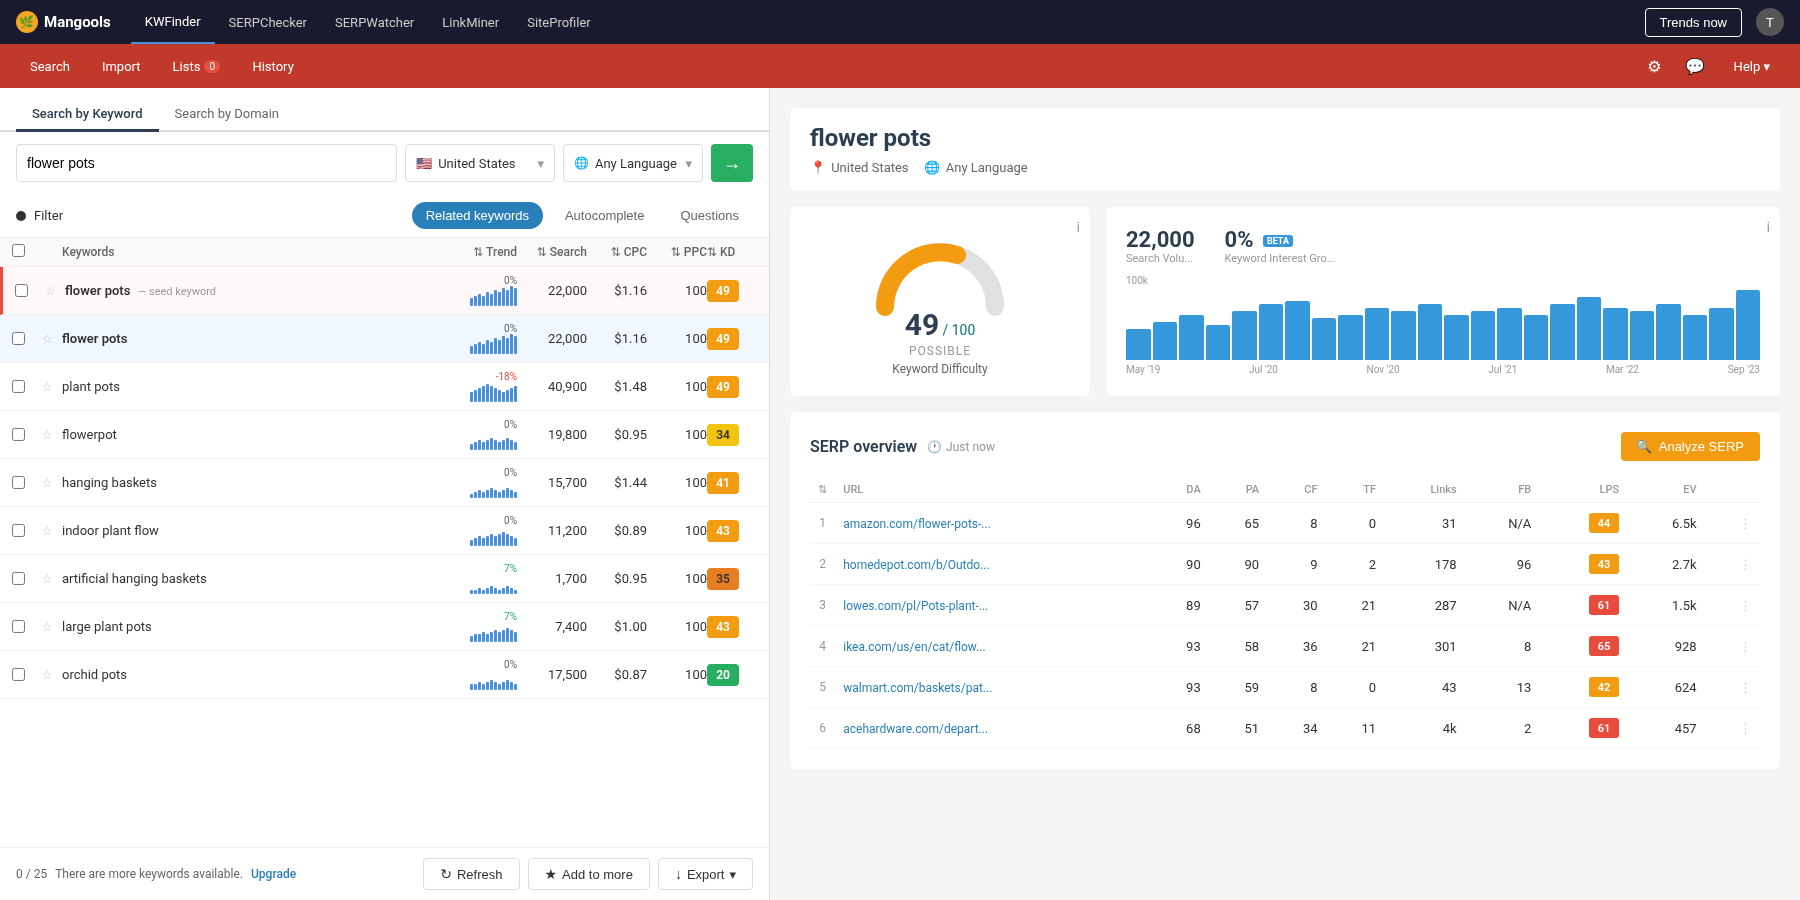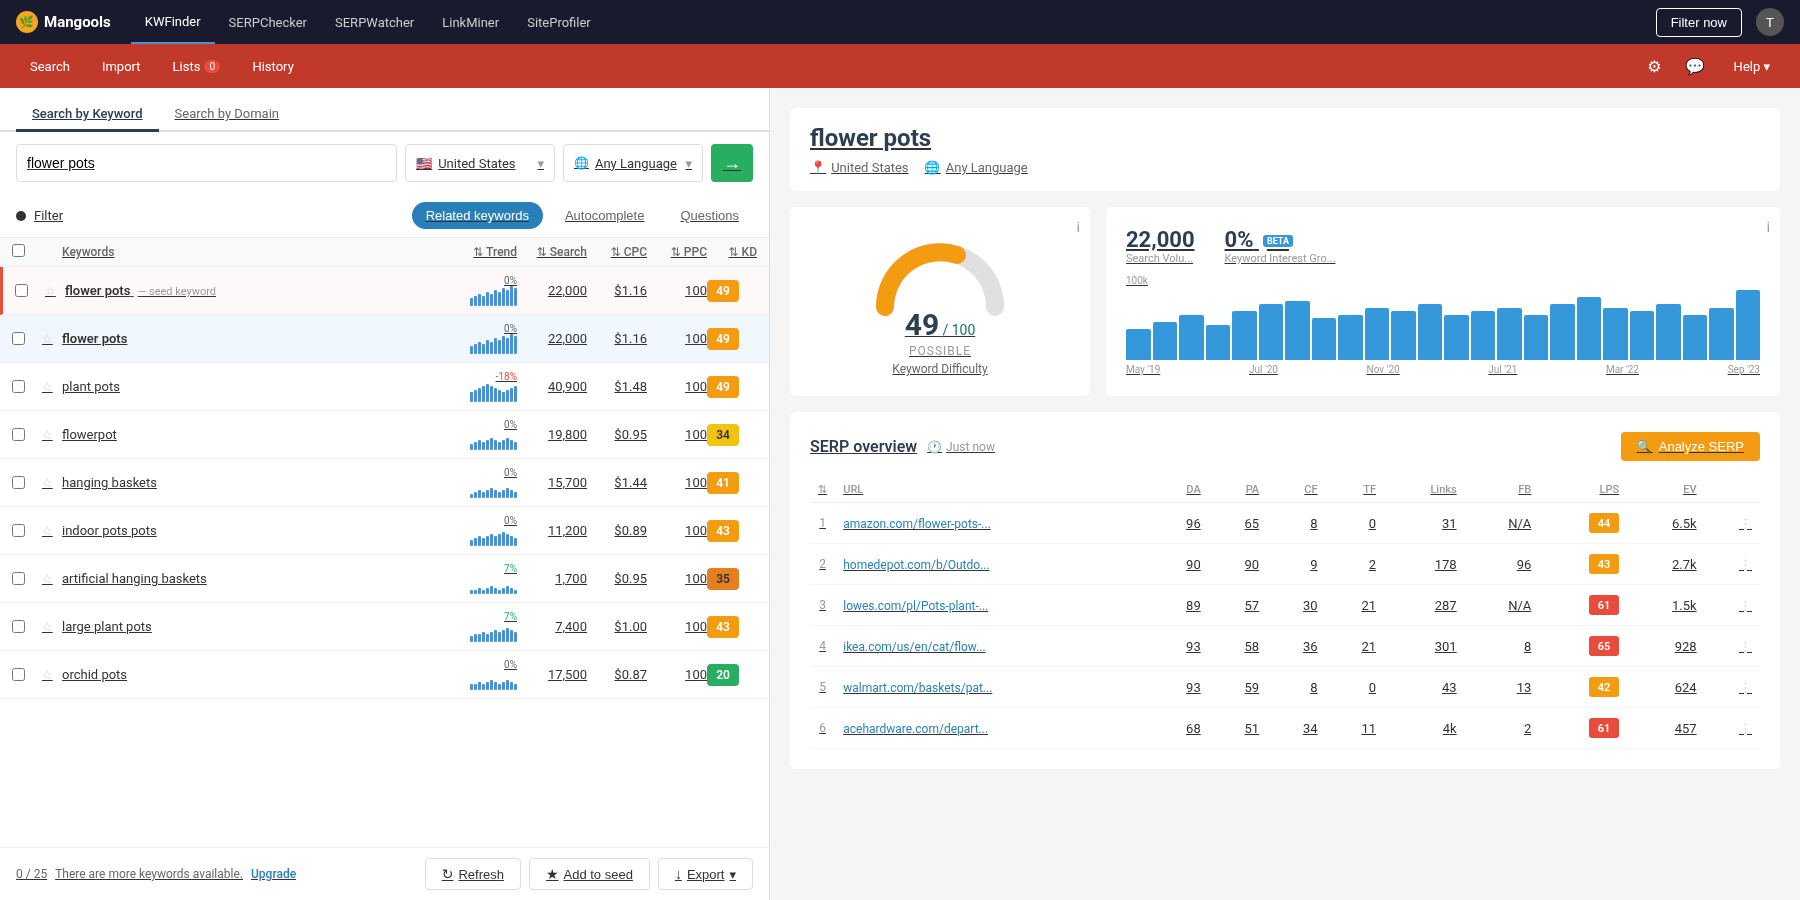--- a/index.html
+++ b/index.html
@@ -16,21 +16,21 @@
     .user-avatar { width: 28px; height: 28px; background: #555; border-radius: 50%; display: flex; align-items: center; justify-content: center; color: #fff; font-size: 13px; margin-left: 14px; }
 
     
     .sec-nav { background: #c0392b; display: flex; align-items: center; height: 44px; padding: 0 16px; gap: 4px; }
     .sec-nav-item { color: #fff; padding: 0 14px; height: 44px; display: flex; align-items: center; font-size: 13px; cursor: pointer; gap: 4px; }
     .badge { background: #e74c3c; color: #fff; border-radius: 8px; font-size: 10px; padding: 1px 5px; min-width: 16px; text-align: center; }
     .sec-nav-spacer { flex: 1; }
     .icon-btn { color: #fff; padding: 0 10px; cursor: pointer; font-size: 16px; display: flex; align-items: center; }
 
     
-    .main-layout { display: flex; height: calc(900px - 88px); text-decoration: underline; }
+    .main-layout { display: flex; height: calc(900px - 88px); }
 
     
     .left-panel { width: 770px; background: #fff; border-right: 1px solid #ddd; display: flex; flex-direction: column; }
 
     
     .search-tabs { display: flex; border-bottom: 2px solid #ddd; padding: 0 16px; padding-top: 10px; }
     .search-tab { padding: 8px 16px; cursor: pointer; font-size: 13px; color: #666; border-bottom: 3px solid transparent; margin-bottom: -2px; }
     .search-tab.active { color: #2c3e50; border-bottom: 3px solid #2c3e50; font-weight: 500; }
 
     
@@ -141,21 +141,21 @@
   <div class="logo-area">
     <div class="logo-icon">🌿</div>
     <span>Mangools</span>
   </div>
   <a class="top-nav-item active">KWFinder</a>
   <a class="top-nav-item">SERPChecker</a>
   <a class="top-nav-item">SERPWatcher</a>
   <a class="top-nav-item">LinkMiner</a>
   <a class="top-nav-item">SiteProfiler</a>
   <div class="nav-spacer"></div>
-  <button class="upgrade-btn">Filter now</button>
+  <button class="upgrade-btn">Trends now</button>
   <div class="user-avatar">T</div>
 </nav>
 
 <nav class="sec-nav">
   <div class="sec-nav-item">Search</div>
   <div class="sec-nav-item">Import</div>
   <div class="sec-nav-item">
     <span>Lists</span>
     <span class="badge">0</span>
   </div>
@@ -201,21 +201,21 @@
 
     <div class="keywords-table">
       <div class="table-header">
         <div><input type="checkbox" style=""></div>
         <div></div>
         <div style="cursor:pointer">Keywords</div>
         <div style="text-align:right;cursor:pointer">⇅ Trend</div>
         <div style="text-align:right;cursor:pointer">⇅ Search</div>
         <div style="text-align:right;cursor:pointer">⇅ CPC</div>
         <div style="text-align:right;cursor:pointer">⇅ PPC</div>
-        <div style="text-align:right;cursor:pointer">⇅ KD</div>
+        <div style="text-align:left;cursor:pointer">⇅ KD</div>
       </div>
 
       <div class="table-row highlighted">
         <div class="col-check">
             <input type="checkbox" style="">
           </div>
         <div class="col-star">☆</div>
         <div class="col-kw">
           <span class="kw-bold">flower pots</span>
           <span class="kw-seed">— seed keyword</span>
@@ -357,21 +357,21 @@
         <div class="col-cpc">$1.44</div>
         <div class="col-ppc">100</div>
         <div><span class="kd-badge kd-orange">41</span></div>
       </div>
 
       <div class="table-row">
         <div class="col-check">
             <input type="checkbox" style="">
           </div>
         <div class="col-star">☆</div>
-        <div class="col-kw">indoor pots pots</div>
+        <div class="col-kw">indoor plant flow</div>
         <div class="col-trend">
           <span class="trend-pct">0%</span>
           <div class="mini-chart">
             <div class="mini-bar" style="height:6px"></div>
             <div class="mini-bar" style="height:8px"></div>
             <div class="mini-bar" style="height:10px"></div>
             <div class="mini-bar" style="height:8px"></div>
             <div class="mini-bar" style="height:10px"></div>
             <div class="mini-bar" style="height:12px"></div>
             <div class="mini-bar" style="height:10px"></div>
@@ -480,21 +480,21 @@
       <span class="bottom-count">0 / 25</span>
       <span class="bottom-more">There are more keywords available.</span>
       <a class="upgrade-link">Upgrade</a>
       <div class="bottom-spacer"></div>
       <button class="bottom-btn">
         <span class="bottom-btn-icon">↻</span>
         <span>Refresh</span>
       </button>
       <button class="bottom-btn">
         <span class="bottom-btn-icon">★</span>
-        <span>Add to seed</span>
+        <span>Add to more</span>
       </button>
       <button class="bottom-btn">
         <span class="bottom-btn-icon">↓</span>
         <span>Export</span>
         <span>▾</span>
       </button>
     </div>
   </div>
 
   <div class="right-panel">

